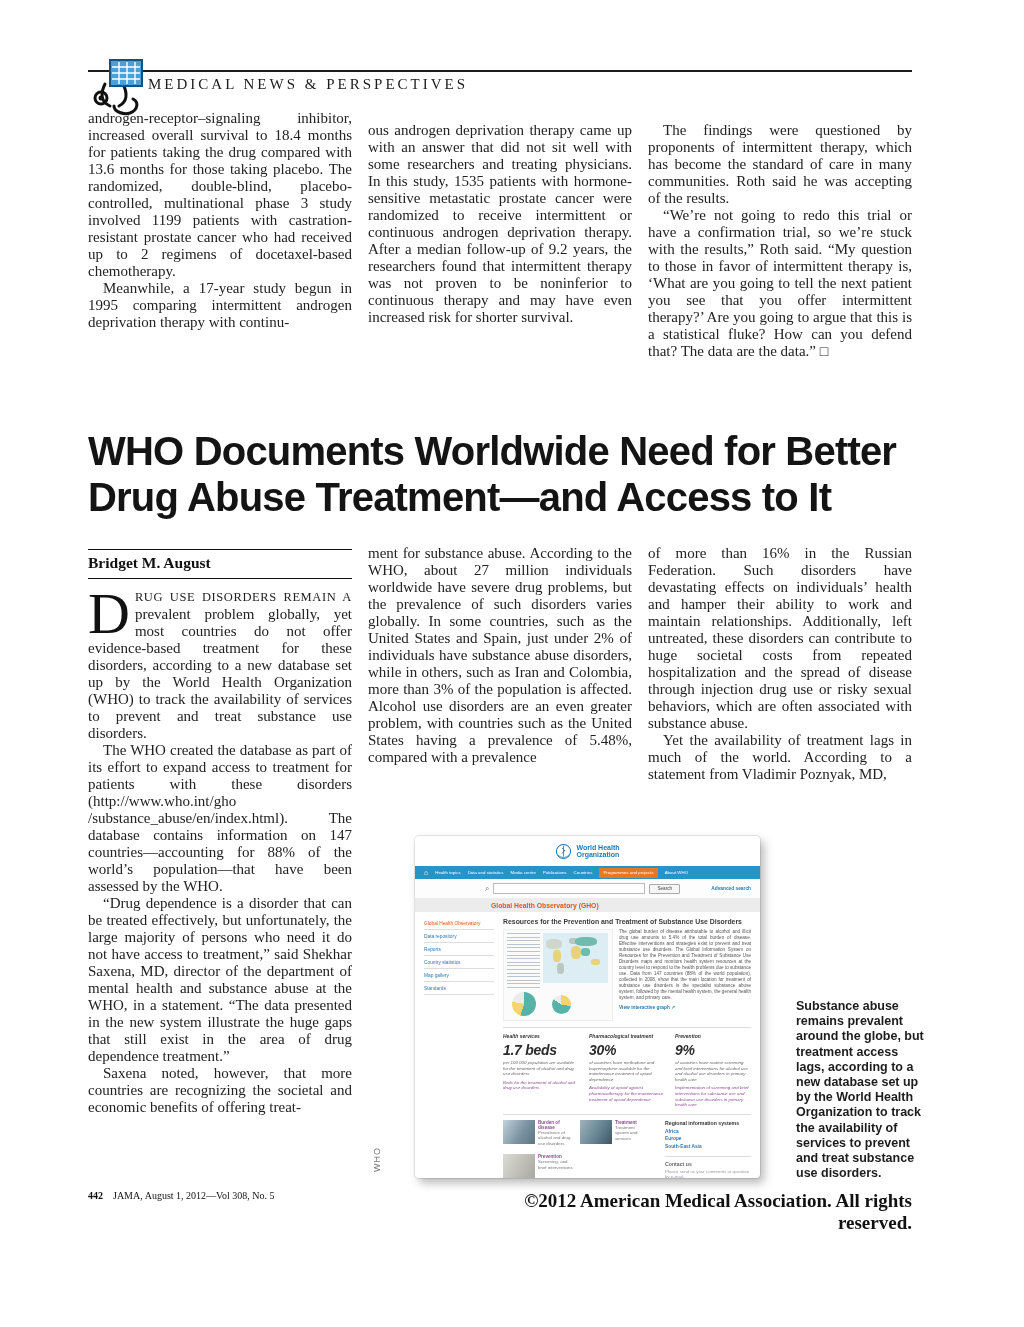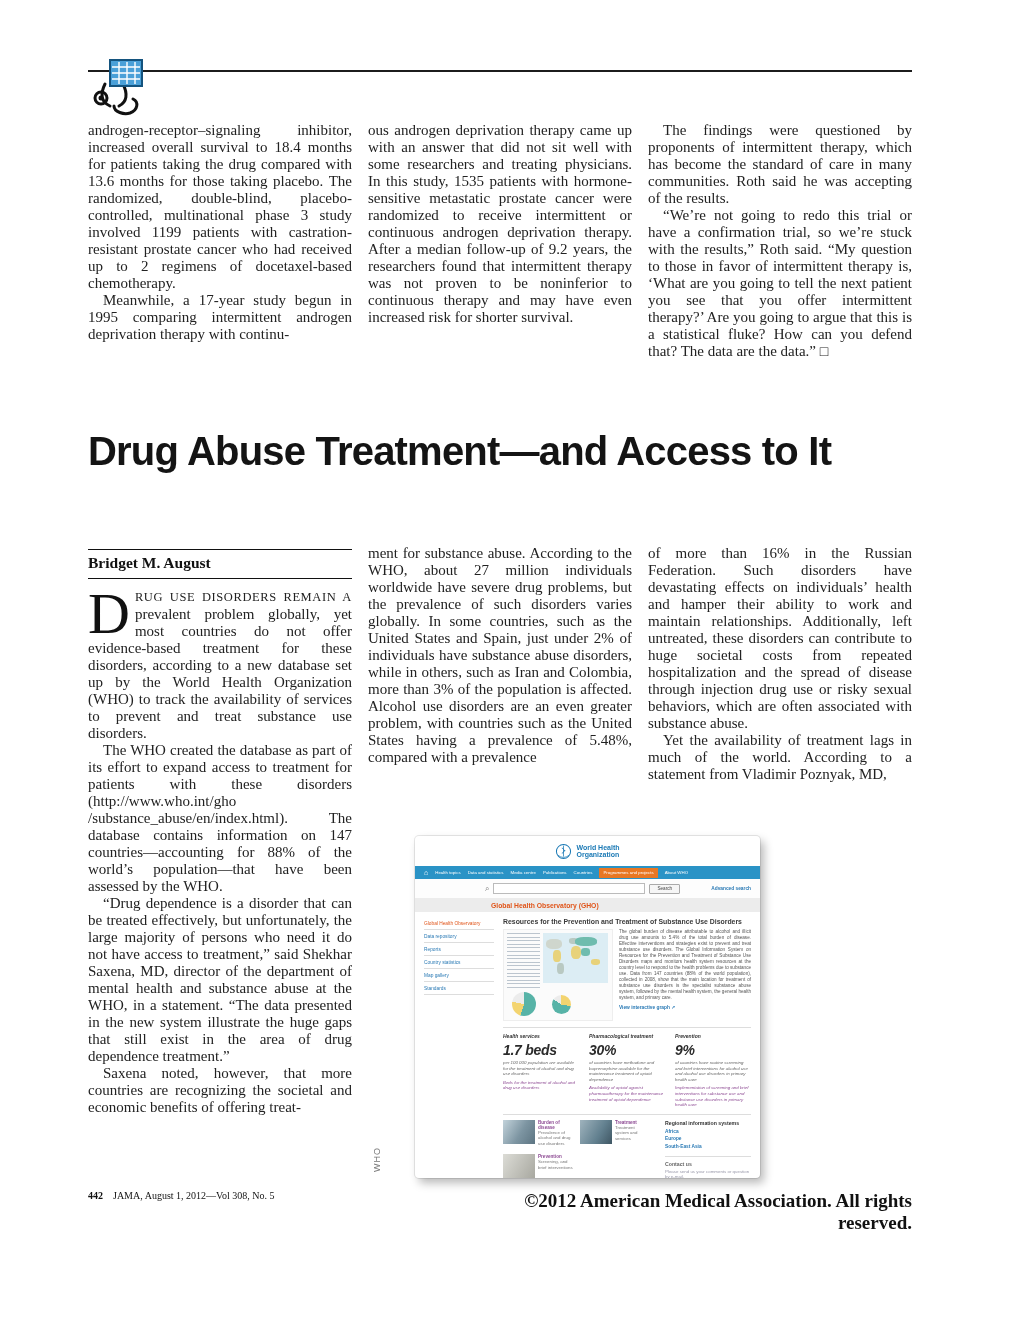--- a/index.html
+++ b/index.html
@@ -105,37 +105,39 @@
     <g stroke="#111" fill="none" stroke-width="3" stroke-linecap="round">
       <path d="M13 26 C8 36 9 44 18 48"></path>
       <path d="M31 26 C36 36 35 44 27 48"></path>
       <path d="M22 48 C22 54 32 57 38 55 C46 52 47 44 41 41"></path>
       <circle cx="9" cy="40" r="6"></circle>
     </g>
     <circle cx="9" cy="40" r="2.5" fill="#111"></circle>
     <rect x="18" y="2" width="32" height="26" fill="#4aa0d8" stroke="#14537e" stroke-width="2"></rect>
     <path d="M20 9 h28 M20 15 h28 M20 21 h28 M27 4 v22 M35 4 v22 M43 4 v22" stroke="#ffffff" stroke-width="1.4"></path>
   </svg>
-
-  <div class="abs col" style="left:88px;top:122px;">
+  <div class="abs section-label">MEDICAL NEWS &amp; PERSPECTIVES</div>
+
+  <div class="abs col" style="left:88px;top:110px;">
     <p>androgen-receptor–signaling inhibitor, increased overall survival to 18.4 months for patients taking the drug compared with 13.6 months for those taking placebo. The randomized, double-blind, placebo-controlled, multinational phase 3 study involved 1199 patients with castration-resistant prostate cancer who had received up to 2 regimens of docetaxel-based chemotherapy.</p>
     <p class="indent">Meanwhile, a 17-year study begun in 1995 comparing intermittent androgen deprivation therapy with continu-</p>
   </div>
   <div class="abs col" style="left:368px;top:122px;">
     <p>ous androgen deprivation therapy came up with an answer that did not sit well with some researchers and treating physicians. In this study, 1535 patients with hormone-sensitive metastatic prostate cancer were randomized to receive intermittent or continuous androgen deprivation therapy. After a median follow-up of 9.2 years, the researchers found that intermittent therapy was not proven to be noninferior to continuous therapy and may have even increased risk for shorter survival.</p>
   </div>
   <div class="abs col" style="left:648px;top:122px;">
     <p class="indent">The findings were questioned by proponents of intermittent therapy, which has become the standard of care in many communities. Roth said he was accepting of the results.</p>
     <p class="indent">
       <span>“We’re not going to redo this trial or have a confirmation trial, so we’re stuck with the results,” Roth said. “My question to those in favor of intermittent therapy is, ‘What are you going to tell the next patient you see that you offer intermittent therapy?’ Are you going to argue that this is a statistical fluke? How can you defend that? The data are the data.”</span>
       <span class="endmark">□</span>
     </p>
   </div>
 
   <div class="abs headline">
+    <div>WHO Documents Worldwide Need for Better</div>
     <div>Drug Abuse Treatment—and Access to It</div>
   </div>
 
   <div class="abs byline">Bridget M. August</div>
 
   <div class="abs col" style="left:88px;top:588px;">
     <p>
       <span class="dropcap">D</span>
       <span class="lead-caps">RUG USE DISORDERS REMAIN A</span>
       <span>prevalent problem globally, yet most countries do not offer evidence-based treatment for these disorders, according to a new database set up by the World Health Organization (WHO) to track the availability of services to prevent and treat substance use disorders.</span>
@@ -271,19 +273,20 @@
             <div class="e-reg-link">South-East Asia</div>
             <div class="e-contact-head">Contact us</div>
             <div class="e-contact-text">Please send us your comments or question by e-mail.</div>
           </div>
         </div>
       </div>
     </div>
   </div>
 
   <div class="abs who-credit">WHO</div>
+  <div class="abs caption">Substance abuse remains prevalent around the globe, but treatment access lags, according to a new database set up by the World Health Organization to track the availability of services to prevent and treat substance use disorders.</div>
 
   <div class="abs footer-left">
     <b>442</b><span>JAMA, August 1, 2012—Vol 308, No. 5</span>
   </div>
   <div class="abs footer-right">©2012 American Medical Association. All rights reserved.</div>
 
 </div>
 
 </body></html>

